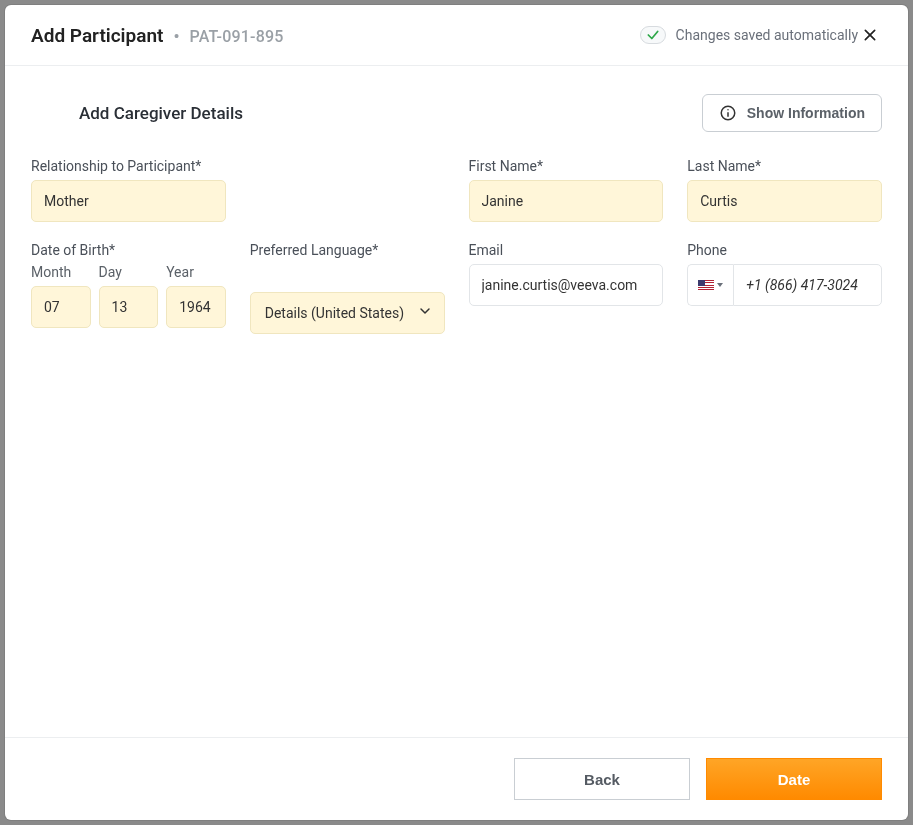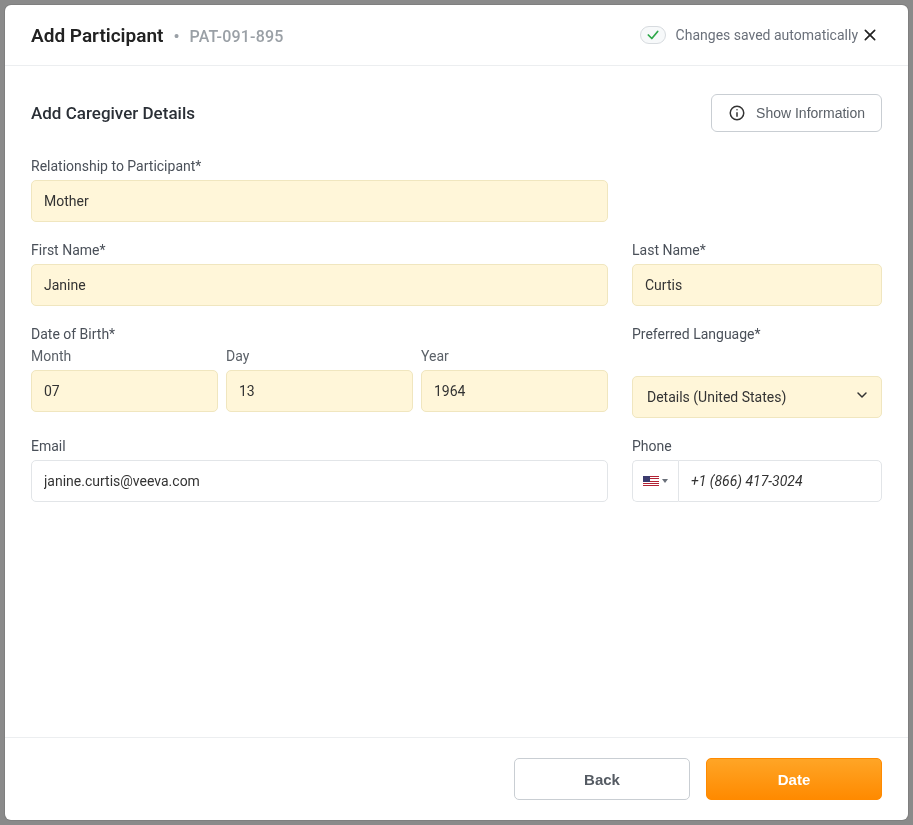--- a/index.html
+++ b/index.html
@@ -43,29 +43,29 @@
     .content {
       padding: 20px 26px 0 26px;
       flex: 1 1 auto;
       overflow: auto;
     }
     .section-head {
       display: flex; align-items: center; justify-content: space-between;
       margin-top: 8px;
       margin-bottom: 26px;
     }
-    .section-title { font-size: 17px; font-weight: 500; color: #2a2f36; }
+    .section-title { font-size: 17px; font-weight: 500; color: #2a2f36; margin-left: 48px; }
     .show-info-btn {
       display: inline-flex; align-items: center; gap: 10px;
       padding: 9px 16px; border: 1px solid #c9ced3; border-radius: 6px; background: #fff;
-      color: #5b6168; font-size: 14px; font-weight: 400; cursor: pointer;
+      color: #5b6168; font-size: 14px; font-weight: 700; cursor: pointer;
     }
     .show-info-btn svg { width: 18px; height: 18px; }
 
-    .grid { display: grid; grid-template-columns: 1fr; column-gap: 24px; row-gap: 20px; }
+    .grid { display: grid; grid-template-columns: 1fr 1fr 1fr 1fr; column-gap: 24px; row-gap: 20px; }
     .field { display: flex; flex-direction: column; gap: 6px; }
     .label { font-size: 14px; color: #4a5059; }
     .sublabel { font-size: 14px; color: #5b6168; }
 
     .input, .select, .input-like {
       height: 42px; border: 1px solid #e2e5e8; border-radius: 5px; background: #fff;
       padding: 12px 12px; font-size: 14px; color: #333; outline: none; width: 100%;
       font-family: inherit;
     }
     .input.filled, .select.filled, .input-like.filled { background: #fff6d9; border-color: #f0e6bf; }
@@ -89,21 +89,21 @@
     .phone-flag .flag::before { content: ""; position: absolute; top: 0; left: 0; width: 7px; height: 6px; background: #3c3b6e; }
     .phone-flag .tri { width: 0; height: 0; border-left: 3px solid transparent; border-right: 3px solid transparent; border-top: 4px solid #6a707a; }
     .phone-input { flex: 1; border-radius: 0 5px 5px 0; font-style: italic; }
 
     .footer {
       border-top: 1px solid #eceef0;
       padding: 20px 26px;
       display: flex; justify-content: flex-end; gap: 16px;
     }
     .btn {
-      height: 42px; padding: 0 26px; border-radius: 5px; font-size: 15px; font-weight: 600; cursor: pointer; border: 1px solid transparent;
+      height: 42px; padding: 0 26px; border-radius: 0; font-size: 15px; font-weight: 600; cursor: pointer; border: 1px solid transparent;
       min-width: 176px;
     }
     .btn.secondary { background: #fff; border-color: #c9ced3; color: #555b63; }
     .btn.primary { background: linear-gradient(180deg, #ffa526 0%, #ff8a00 100%); color: #fff; border-color: #ff8a00; }
   </style>
 </head>
 <body>
 
 <div class="modal">
   <div class="header">

